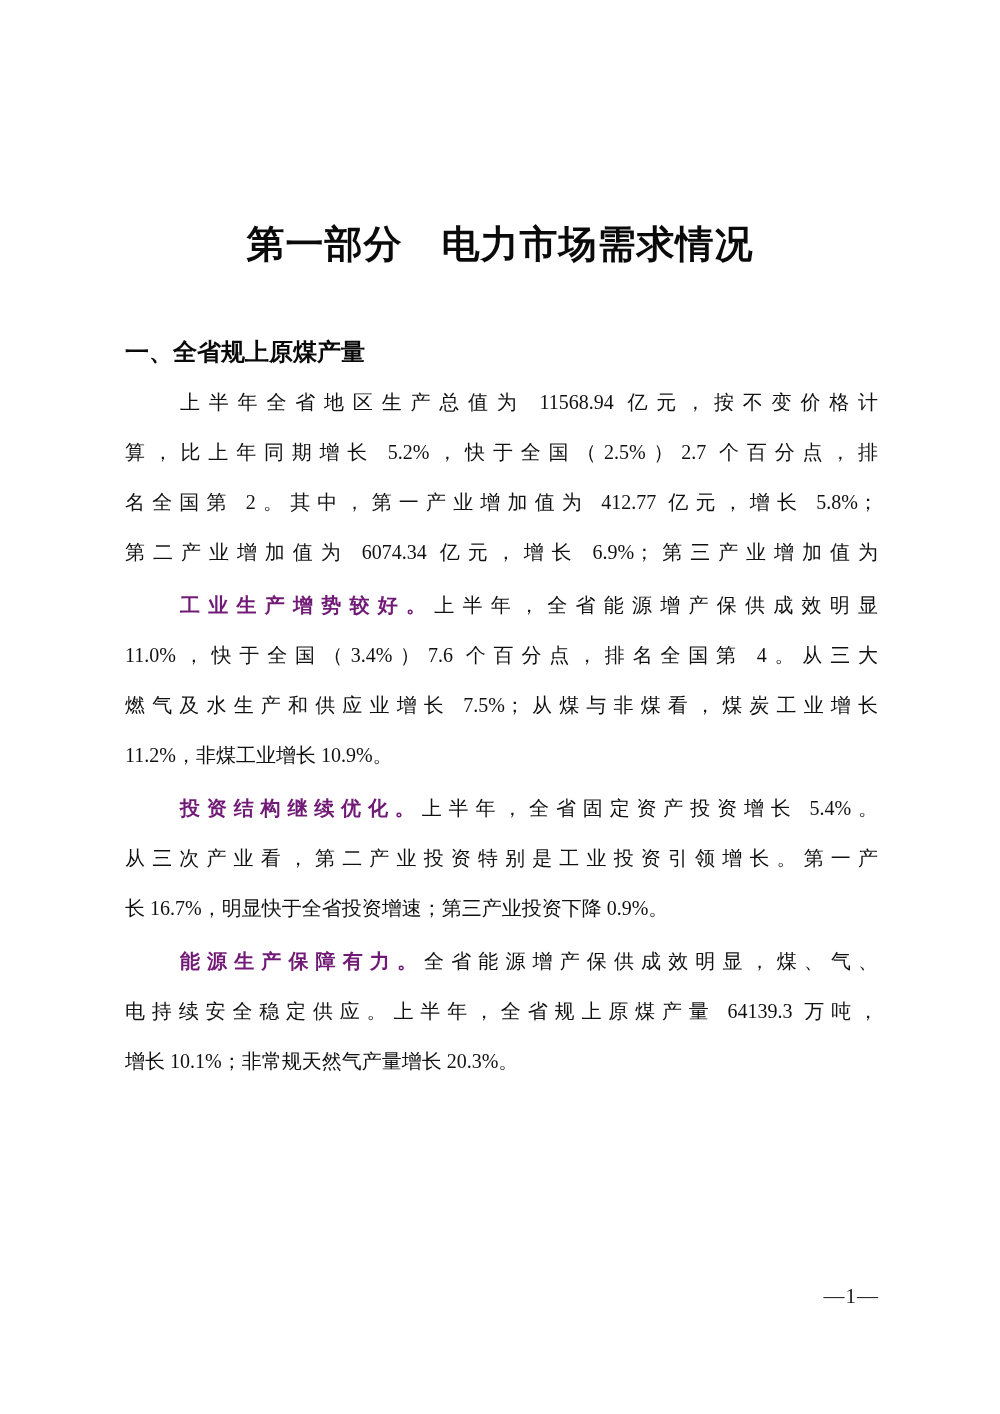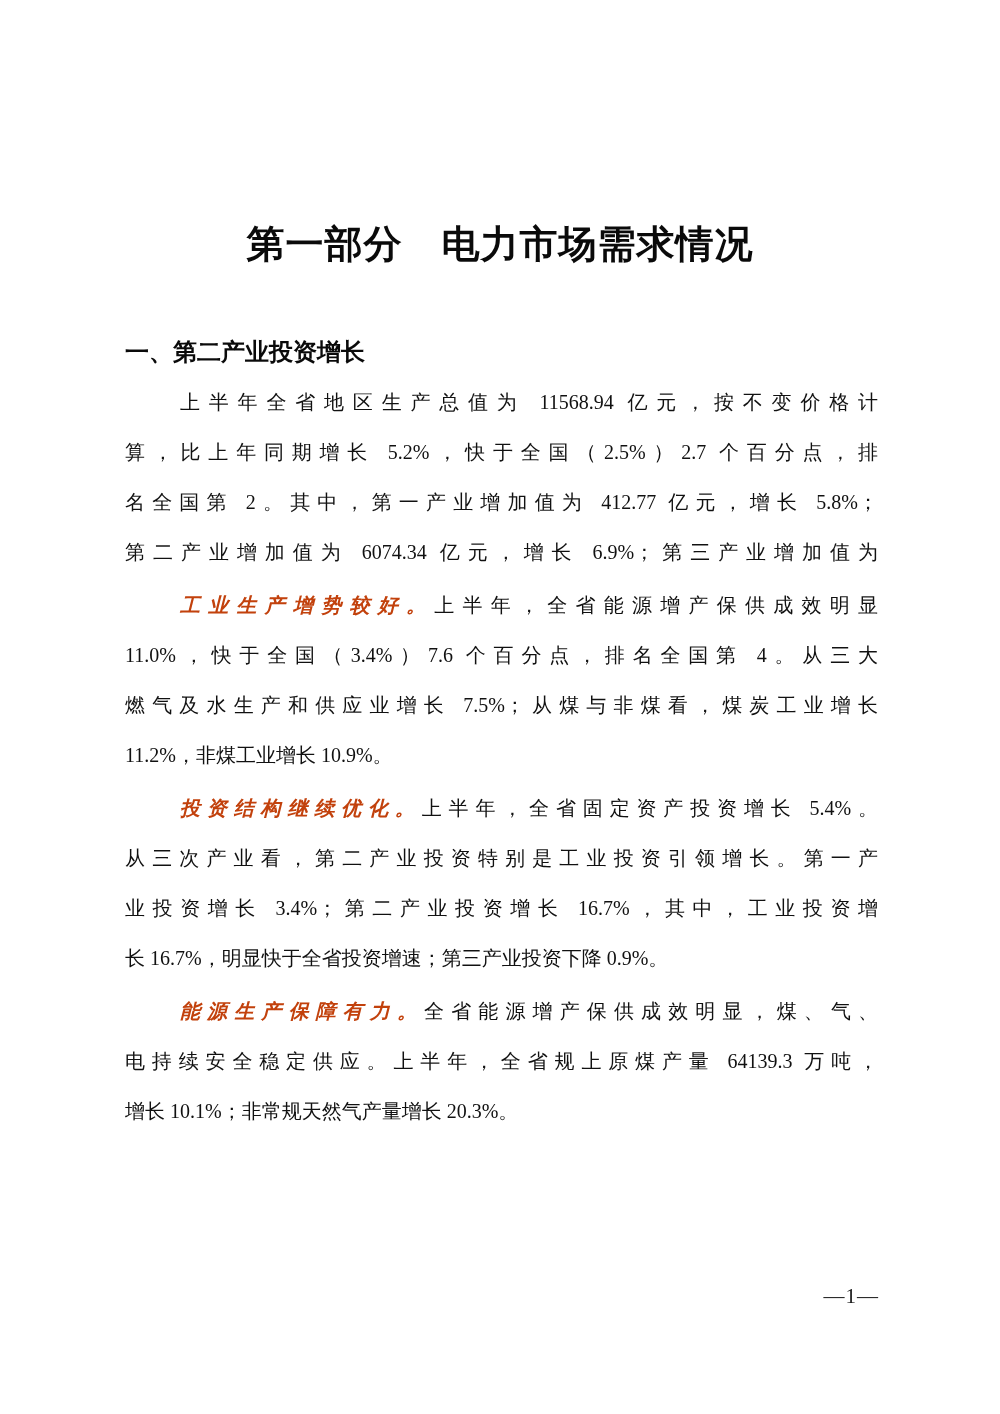--- a/index.html
+++ b/index.html
@@ -61,62 +61,60 @@
   .line.full {
     text-align: justify;
     text-align-last: justify;
   }
   .line.indent {
     text-indent: 55px;
   }
   .lead {
     font-family: "Liberation Sans", "DejaVu Sans", sans-serif;
     font-weight: 700;
-    color: #c2410c;
-    font-style: italic;
+    color: #701a75;
   }
   .page-number {
     position: absolute;
     top: 1283px;
     right: 121px;
     font-size: 21px;
     line-height: 26px;
     color: #1a1a1a;
     letter-spacing: 1px;
   }
 </style>
 </head>
 <body>
 
 <div class="page">
 
   <h1 class="doc-title">第一部分　电力市场需求情况</h1>
 
   <div class="content">
 
-    <h2 class="section-heading">一、第二产业投资增长</h2>
+    <h2 class="section-heading">一、全省规上原煤产量</h2>
 
     <div class="para">
       <div class="line full indent"><span>上半年全省地区生产总值为 11568.94 亿元，按不变价格计</span></div>
       <div class="line full"><span>算，比上年同期增长 5.2%，快于全国（2.5%）2.7 个百分点，排</span></div>
       <div class="line full"><span>名全国第 2。其中，第一产业增加值为 412.77 亿元，增长 5.8%；</span></div>
       <div class="line full"><span>第二产业增加值为 6074.34 亿元，增长 6.9%；第三产业增加值为</span></div>
     </div>
 
     <div class="para">
       <div class="line full indent"><b class="lead">工业生产增势较好。</b><span>上半年，全省能源增产保供成效明显</span></div>
       <div class="line full"><span>11.0%，快于全国（3.4%）7.6 个百分点，排名全国第 4。从三大</span></div>
       <div class="line full"><span>燃气及水生产和供应业增长 7.5%；从煤与非煤看，煤炭工业增长</span></div>
       <div class="line"><span>11.2%，非煤工业增长 10.9%。</span></div>
     </div>
 
     <div class="para">
       <div class="line full indent"><b class="lead">投资结构继续优化。</b><span>上半年，全省固定资产投资增长 5.4%。</span></div>
       <div class="line full"><span>从三次产业看，第二产业投资特别是工业投资引领增长。第一产</span></div>
-      <div class="line full"><span>业投资增长 3.4%；第二产业投资增长 16.7%，其中，工业投资增</span></div>
       <div class="line"><span>长 16.7%，明显快于全省投资增速；第三产业投资下降 0.9%。</span></div>
     </div>
 
     <div class="para">
       <div class="line full indent"><b class="lead">能源生产保障有力。</b><span>全省能源增产保供成效明显，煤、气、</span></div>
       <div class="line full"><span>电持续安全稳定供应。上半年，全省规上原煤产量 64139.3 万吨，</span></div>
       <div class="line"><span>增长 10.1%；非常规天然气产量增长 20.3%。</span></div>
     </div>
 
   </div>

